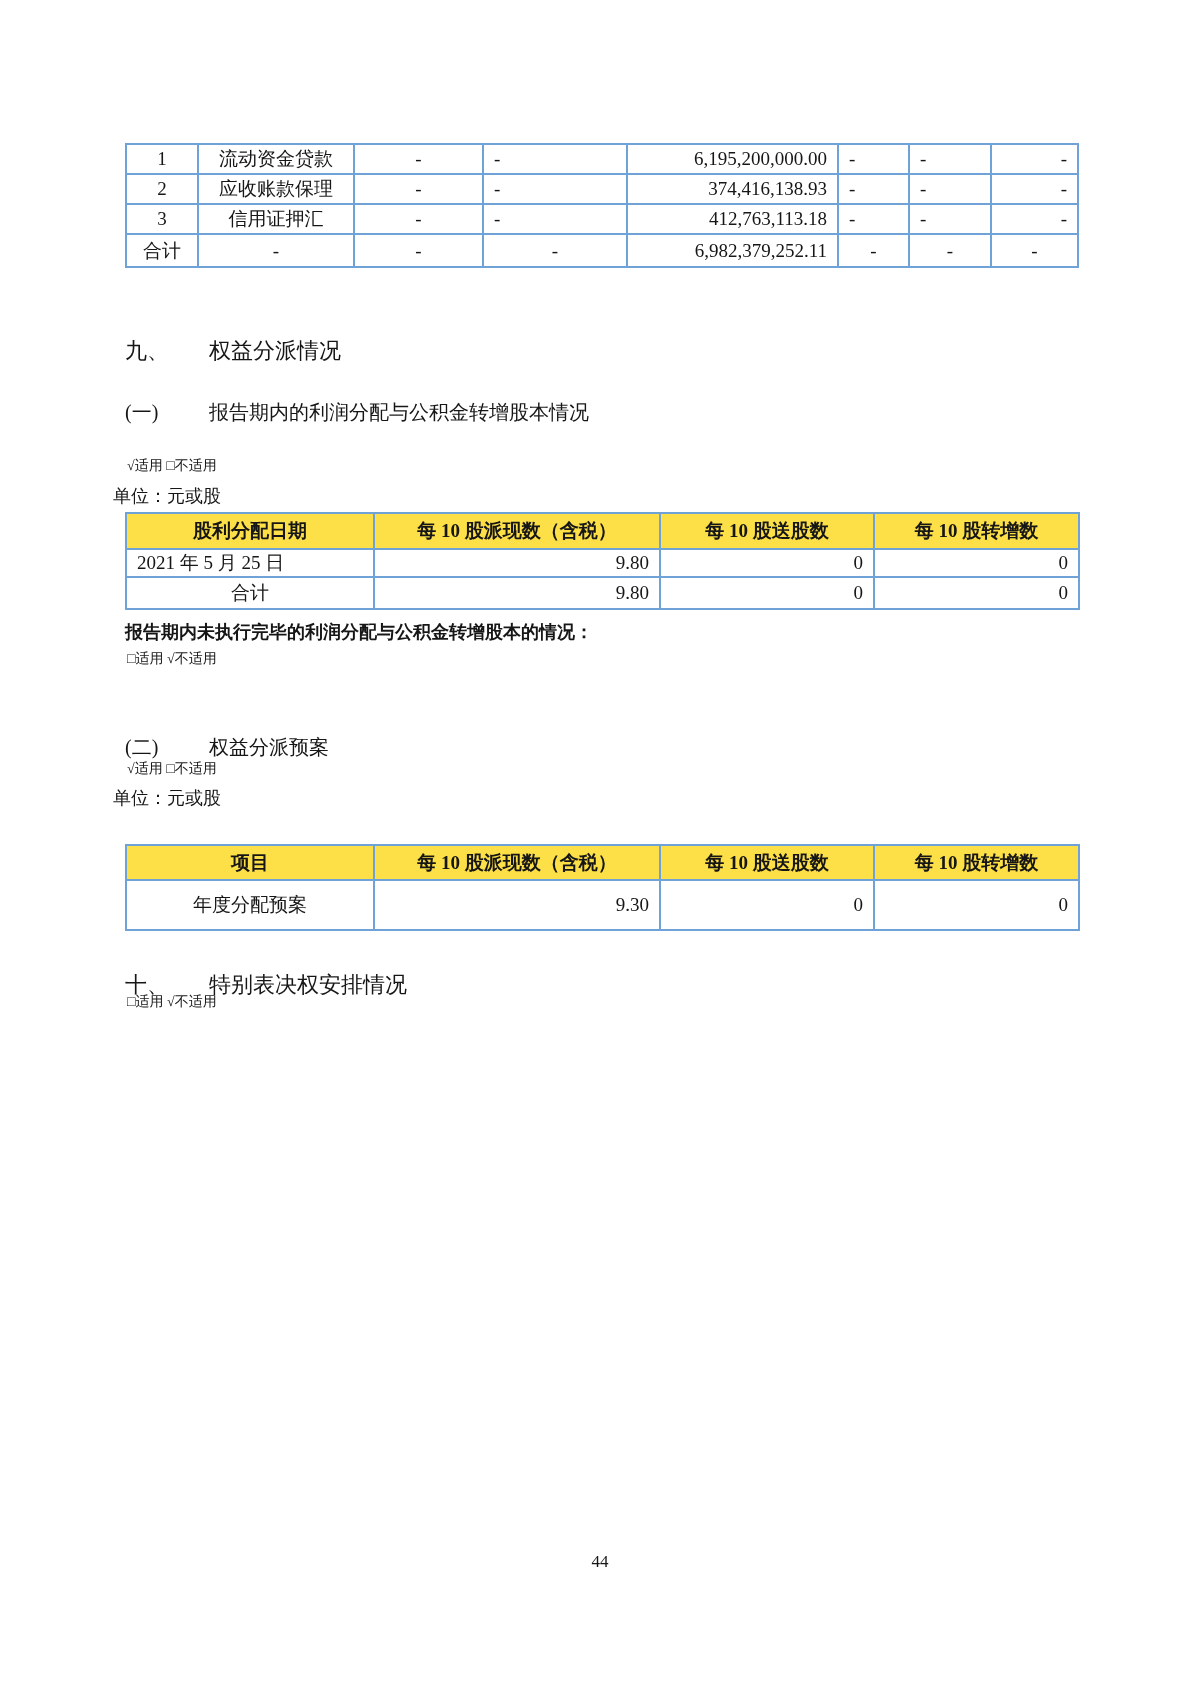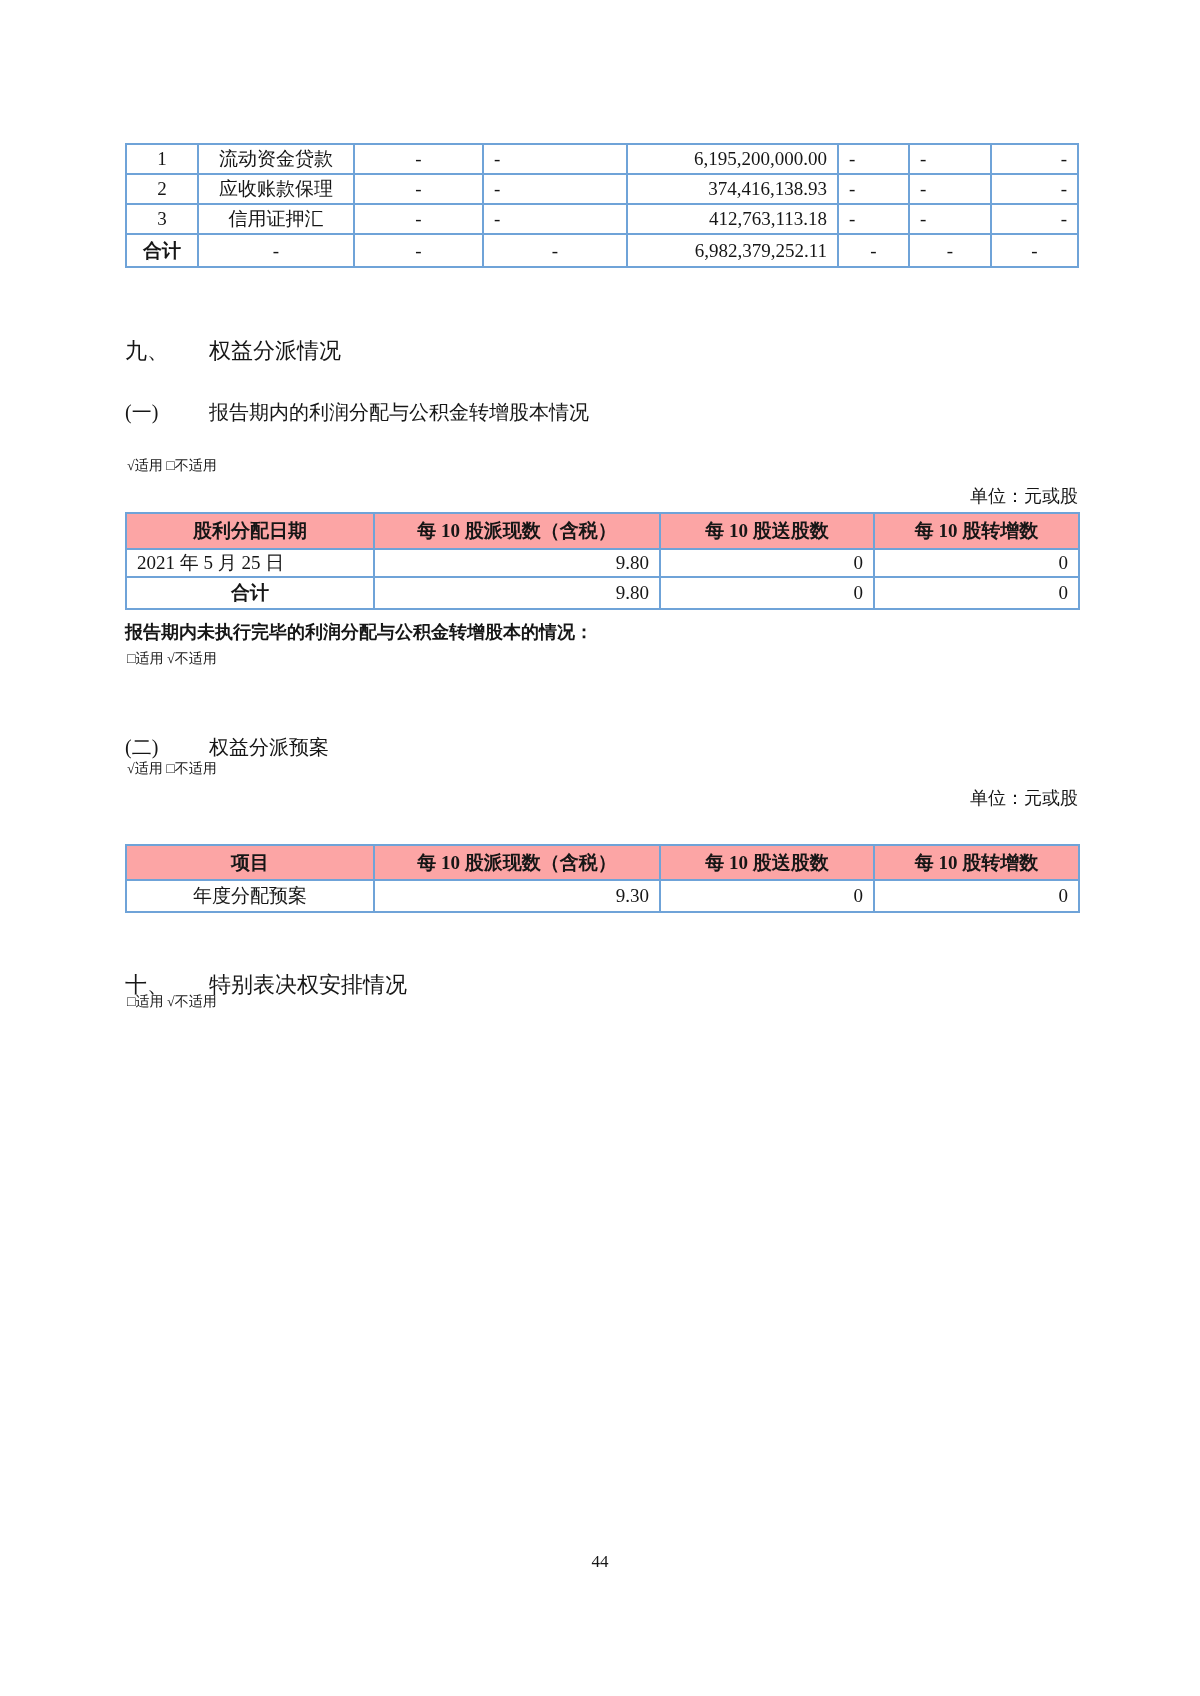--- a/index.html
+++ b/index.html
@@ -14,40 +14,40 @@
   }
   table { border-collapse:collapse; table-layout:fixed; }
   .blue-table td, .blue-table th {
     border:2px solid #6FA3D8;
     font-size:19px;
     padding:0 10px;
     vertical-align:middle;
     overflow:hidden;
     white-space:nowrap;
   }
-  .blue-table th { background:#fca5a5; font-weight:bold; text-align:center; }
+  .blue-table th { background:#fde047; font-weight:bold; text-align:center; }
   .ta-c { text-align:center; }
   .ta-l { text-align:left; }
   .ta-r { text-align:right; }
-  .bold { font-weight:bold;border-radius:13px; }
+  .bold { font-weight:normal;border-radius:13px; }
   .fin-table { position:absolute; left:125px; top:143px; width:952px; }
   .fin-table tr.r { height:30px; }
   .fin-table tr.r-total { height:33px; }
   .heading { position:absolute; left:125px; font-weight:normal; white-space:nowrap; }
   .heading .h-num { display:inline-block; width:84px; }
   .h1 { font-size:22px; }
   .h2 { font-size:20px; }
   .body-line { position:absolute; left:127px; font-size:14px; white-space:nowrap; }
-  .unit-line { position:absolute; left:125px; width:953px; text-align:right; font-size:18px; }
+  .unit-line { position:absolute; left:113px; width:953px; font-size:18px; }
   .div-table { position:absolute; left:125px; width:953px; }
   .div-table tr.hdr { height:36px; }
   .div-table tr.d1 { height:24px; }
   .div-table tr.d2 { height:32px; }
   .plan-table tr.hdr { height:35px; }
-  .plan-table tr.d1 { height:32px; }
+  .plan-table tr.d1 { height:50px; }
   .note-line { position:absolute; left:125px; font-size:18px; font-weight:bold; white-space:nowrap; }
   .page-number { position:absolute; left:0; top:1552px; width:100%; text-align:center; font-size:17px; }
 </style>
 </head>
 <body>
 
 <div class="page">
 
   <table class="blue-table fin-table">
     <colgroup>

